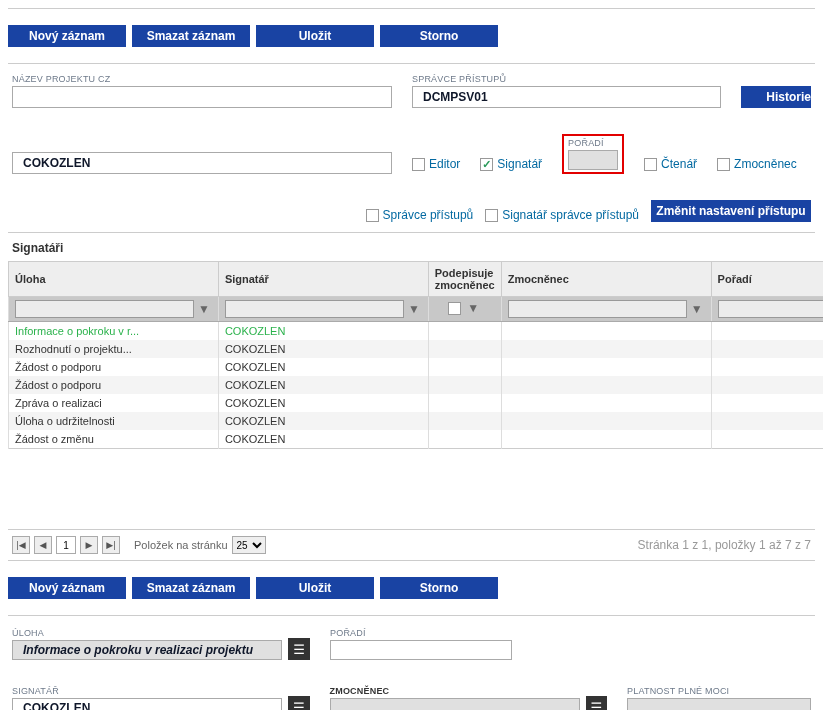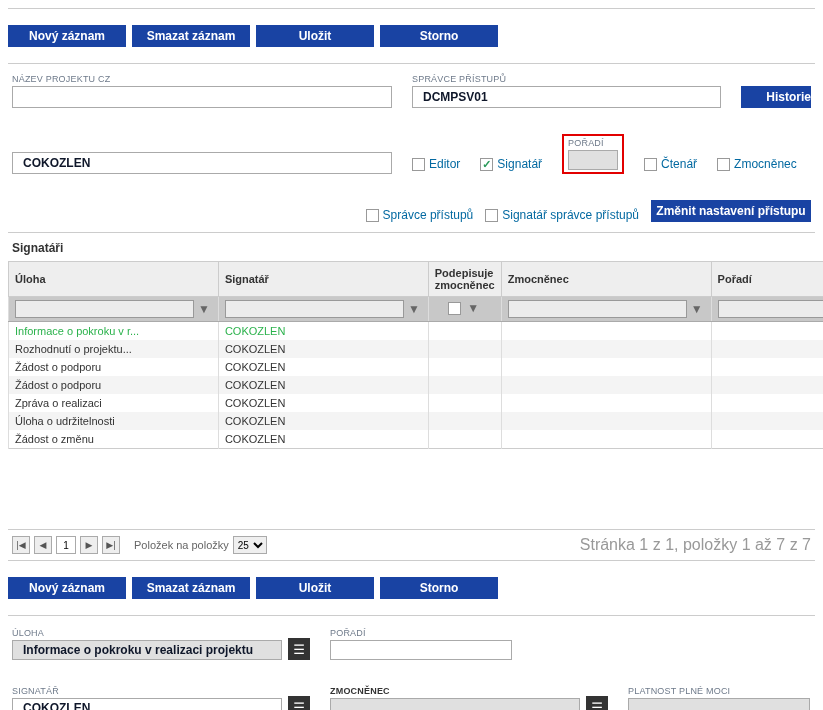--- a/index.html
+++ b/index.html
@@ -24,26 +24,26 @@
     .filter-input { flex: 1; border: 1px solid #999; height: 18px; background: #ececec; }
     .filter-icon { color: #666; font-size: 12px; padding: 0 2px; cursor: pointer; }
     .table td { border-left: 1px solid #ddd; border-right: 1px solid #ddd; padding: 3px 6px; font-size: 11px; }
     .table tbody tr:nth-child(even) td { background: #f4f4f4; }
     .table tbody tr:nth-child(odd) td { background: #fff; }
     .row-green td { color: #2bb24c !important; }
     .pager-area { display: flex; justify-content: space-between; align-items: center; padding: 6px 4px; border-top: 1px solid #ccc; margin-top: 80px; }
     .pager-left { display: flex; align-items: center; gap: 4px; }
     .pager-btn { width: 18px; height: 18px; border: 1px solid #aaa; background: #eee; display: inline-flex; align-items: center; justify-content: center; font-size: 9px; cursor: pointer; color: #555; }
     .pager-num { width: 20px; height: 18px; border: 1px solid #aaa; text-align: center; font-size: 10px; }
-    .pager-info { color: #999; font-size: 16px; }
+    .pager-info { color: #999; font-size: 12px; }
     .page-size { border: 1px solid #aaa; height: 18px; font-size: 10px; }
     .poradi-highlight { border: 2px solid #e20000; padding: 2px 4px; display: inline-block; }
     .lookup-btn { background: #333; color: #fff; border: none; width: 22px; height: 22px; font-size: 13px; cursor: pointer; display:inline-flex; align-items:center; justify-content:center; }
     .bottom-form { padding: 12px 4px 4px; }
-    .readonly { background: #e0e0e0; }
+    .readonly { background: #e0e0e0; font-style: italic; }
     .chk-center { display:inline-flex; align-items:center; justify-content:center; width:100%; gap:4px; }
   </style>
 </head>
 <body>
 
 <div class="toolbar">
   <button class="btn">Nový záznam</button>
   <button class="btn">Smazat záznam</button>
   <button class="btn">Uložit</button>
   <button class="btn">Storno</button>
@@ -197,21 +197,21 @@
     </tbody>
 </table>
 
 <div class="pager-area">
   <div class="pager-left">
     <span class="pager-btn">|◀</span>
     <span class="pager-btn">◀</span>
     <input class="pager-num" value="1" style="">
     <span class="pager-btn">▶</span>
     <span class="pager-btn">▶|</span>
-    <span style="margin-left:10px;color:#666;">Položek na položky</span>
+    <span style="margin-left:10px;color:#666;">Položek na stránku</span>
     <select class="page-size"><option>25</option></select>
   </div>
   <div class="pager-info">Stránka 1 z 1, položky 1 až 7 z 7</div>
 </div>
 
 <div class="toolbar">
   <button class="btn">Nový záznam</button>
   <button class="btn">Smazat záznam</button>
   <button class="btn">Uložit</button>
   <button class="btn">Storno</button>

